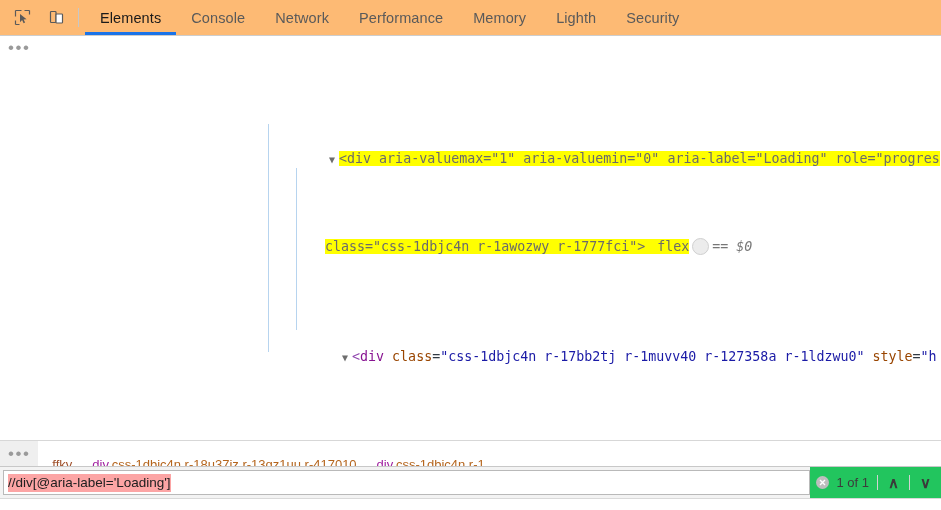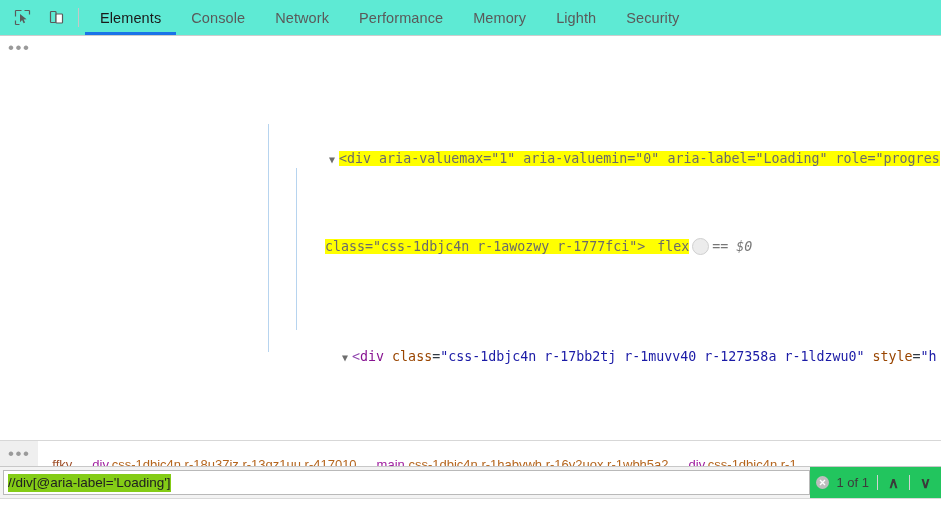--- a/index.html
+++ b/index.html
@@ -14,21 +14,21 @@
   
   .devtools-root {
     width: 941px; height: 510px;
     display: flex; flex-direction: column;
     background: #fff;
     position: relative;
   }
   .tabbar {
     height: 36px;
     min-height: 36px;
-    background: #5eead4;
+    background: #fdba74;
     border-bottom: 1px solid #cdcdcd;
     display: flex;
     align-items: stretch;
     position: relative;
   }
   .tb-icons {
     display: flex; align-items: center;
     padding: 0 6px 0 10px;
     gap: 10px;
   }
@@ -192,21 +192,21 @@
     background: #ffffff;
     border: 1px solid #b9b9b9;
     margin: 3px 0 3px 3px;
     padding: 0 4px;
     overflow: hidden;
   }
   .search-text {
     font-family: "Liberation Sans", sans-serif;
     font-size: 13.5px;
     color: #202020;
-    background: #84cc16;
+    background: #fca5a5;
     padding: 1px 0 2px 0;
     white-space: pre;
   }
   .search-right {
     display: flex; align-items: center;
     background: #22c55e;
     padding: 0 0 0 0;
   }
   .clear-btn {
     width: 24px; height: 100%;
@@ -336,21 +336,20 @@
       
       
 
     </div>
   </div>
 
   <div class="breadcrumb">
     <div class="bc-dots">•••</div>
     <div class="bc-item"><span class="bc-cut">ffkv</span></div>
     <div class="bc-item"><span class="bc-tag">div</span><span class="bc-cls">.css-1dbjc4n.r-18u37iz.r-13qz1uu.r-417010</span></div>
-    <div class="bc-item"><span class="bc-tag">main</span><span class="bc-cls">.css-1dbjc4n.r-1habvwh.r-16y2uox.r-1wbh5a2</span></div>
     <div class="bc-item"><span class="bc-tag">div</span><span class="bc-cls">.css-1dbjc4n.r-1</span></div>
   </div>
 
   <div class="searchbar">
     <div class="search-input-wrap">
       <span class="search-text">//div[@aria-label='Loading']</span>
     </div>
     <div class="search-right">
       <div class="clear-btn">
         <svg width="15" height="15" viewBox="0 0 15 15">

